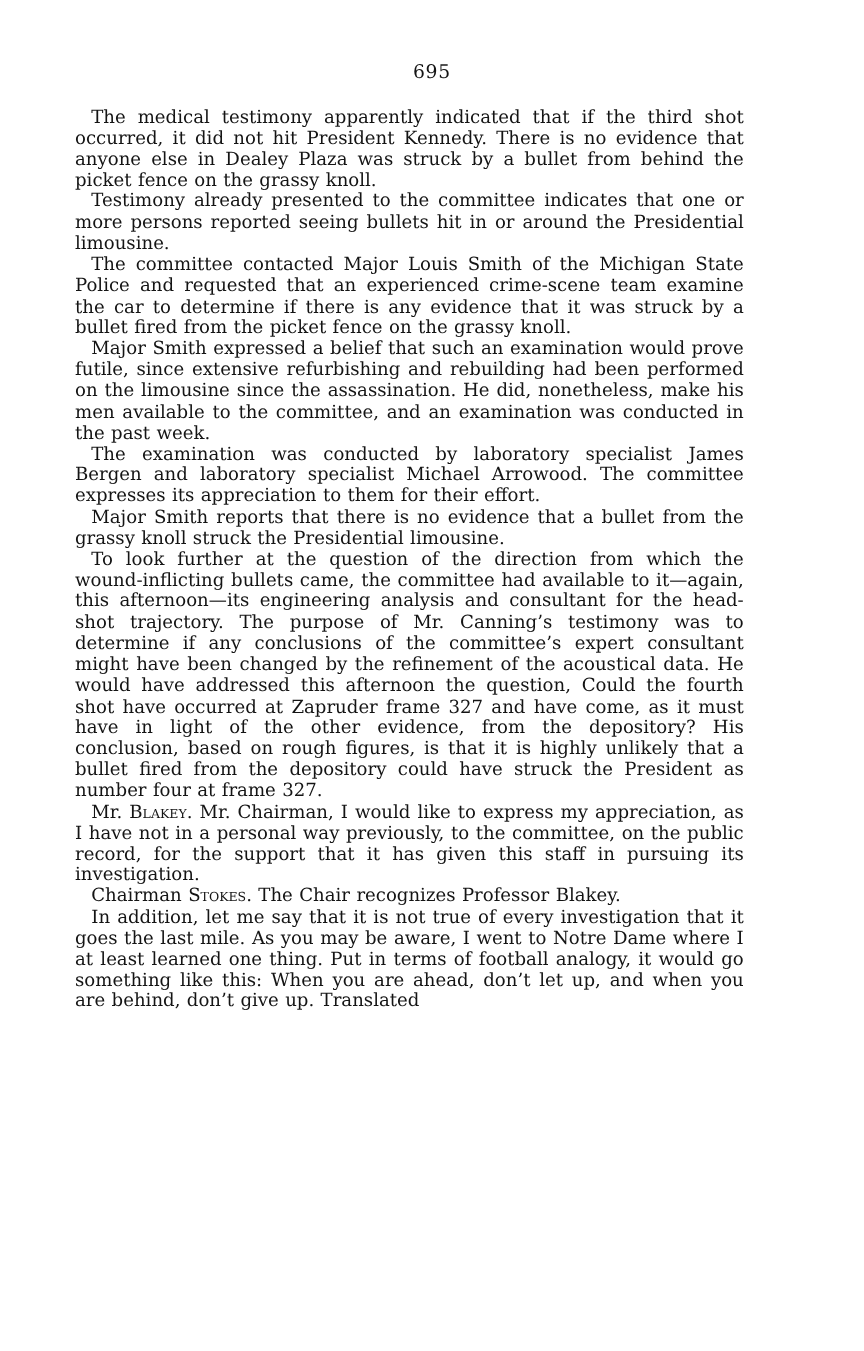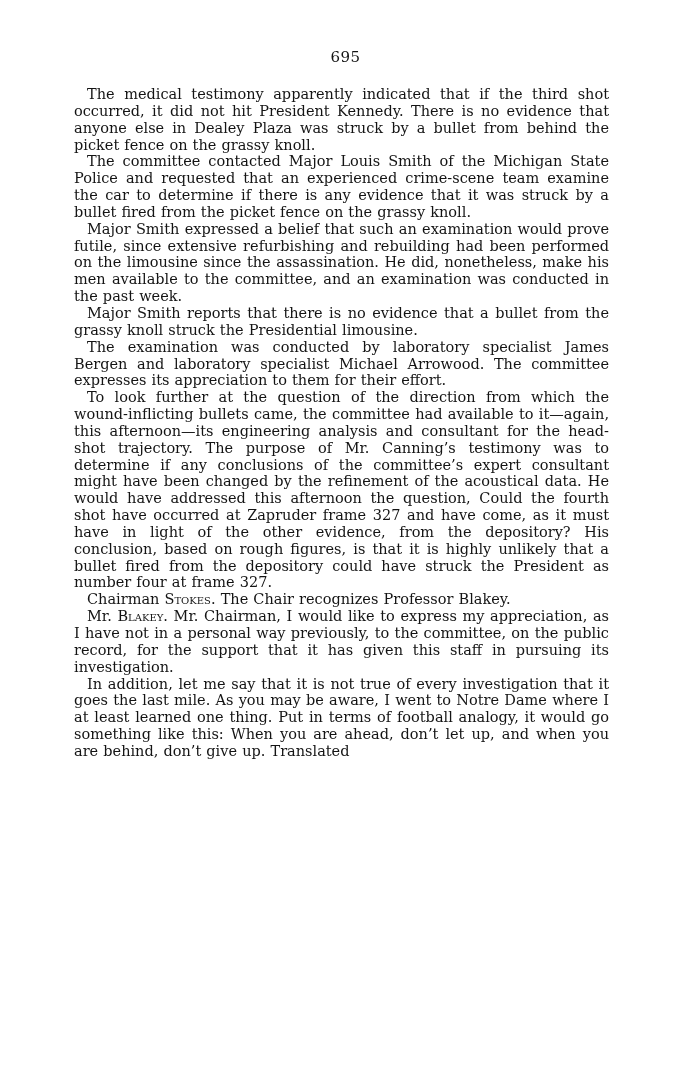--- a/index.html
+++ b/index.html
@@ -22,21 +22,21 @@
     left: 0;
     width: 691px;
     text-align: center;
     font-size: 15px;
     letter-spacing: 0.5px;
     color: #141414;
   }
   .body-text {
     position: absolute;
     top: 86px;
-    left: 74px;
+    left: 60px;
     width: 535px;
   }
   .para {
     margin: 0;
     text-align: justify;
     text-indent: 13px;
     font-size: 14.5px;
     line-height: 16.85px;
     word-spacing: 0.5px;
   }
@@ -44,22 +44,23 @@
     font-variant: small-caps;
   }
 </style>
 </head>
 <body>
 
 <div class="page">
   <div class="pagenum">695</div>
   <div class="body-text">
       <p class="para"><span>The medical testimony apparently indicated that if the third shot occurred, it did not hit President Kennedy. There is no evidence that anyone else in Dealey Plaza was struck by a bullet from behind the picket fence on the grassy knoll.</span></p>
+      <p class="para"><span>Testimony already presented to the committee indicates that one or more persons reported seeing bullets hit in or around the Presidential limousine.</span></p>
       <p class="para"><span>The committee contacted Major Louis Smith of the Michigan State Police and requested that an experienced crime-scene team examine the car to determine if there is any evidence that it was struck by a bullet fired from the picket fence on the grassy knoll.</span></p>
       <p class="para"><span>Major Smith expressed a belief that such an examination would prove futile, since extensive refurbishing and rebuilding had been performed on the limousine since the assassination. He did, nonetheless, make his men available to the committee, and an examination was conducted in the past week.</span></p>
+      <p class="para"><span>The examination was conducted by laboratory specialist James Bergen and laboratory specialist Michael Arrowood. The committee expresses its appreciation to them for their effort.</span></p>
       <p class="para"><span>Major Smith reports that there is no evidence that a bullet from the grassy knoll struck the Presidential limousine.</span></p>
-      <p class="para"><span>The examination was conducted by laboratory specialist James Bergen and laboratory specialist Michael Arrowood. The committee expresses its appreciation to them for their effort.</span></p>
       <p class="para"><span>To look further at the question of the direction from which the wound-inflicting bullets came, the committee had available to it—again, this afternoon—its engineering analysis and consultant for the head-shot trajectory. The purpose of Mr. Canning’s testimony was to determine if any conclusions of the committee’s expert consultant might have been changed by the refinement of the acoustical data. He would have addressed this afternoon the question, Could the fourth shot have occurred at Zapruder frame 327 and have come, as it must have in light of the other evidence, from the depository? His conclusion, based on rough figures, is that it is highly unlikely that a bullet fired from the depository could have struck the President as number four at frame 327.</span></p>
+      <p class="para"><span>Mr. </span><span class="smallcaps">Blakey</span><span>. Mr. Chairman, I would like to express my appreciation, as I have not in a personal way previously, to the committee, on the public record, for the support that it has given this staff in pursuing its investigation.</span></p>
       <p class="para"><span>Chairman </span><span class="smallcaps">Stokes</span><span>. The Chair recognizes Professor Blakey.</span></p>
-      <p class="para"><span>Mr. </span><span class="smallcaps">Blakey</span><span>. Mr. Chairman, I would like to express my appreciation, as I have not in a personal way previously, to the committee, on the public record, for the support that it has given this staff in pursuing its investigation.</span></p>
       <p class="para"><span>In addition, let me say that it is not true of every investigation that it goes the last mile. As you may be aware, I went to Notre Dame where I at least learned one thing. Put in terms of football analogy, it would go something like this: When you are ahead, don’t let up, and when you are behind, don’t give up. Translated</span></p>
     </div>
 </div>
 
 </body></html>

